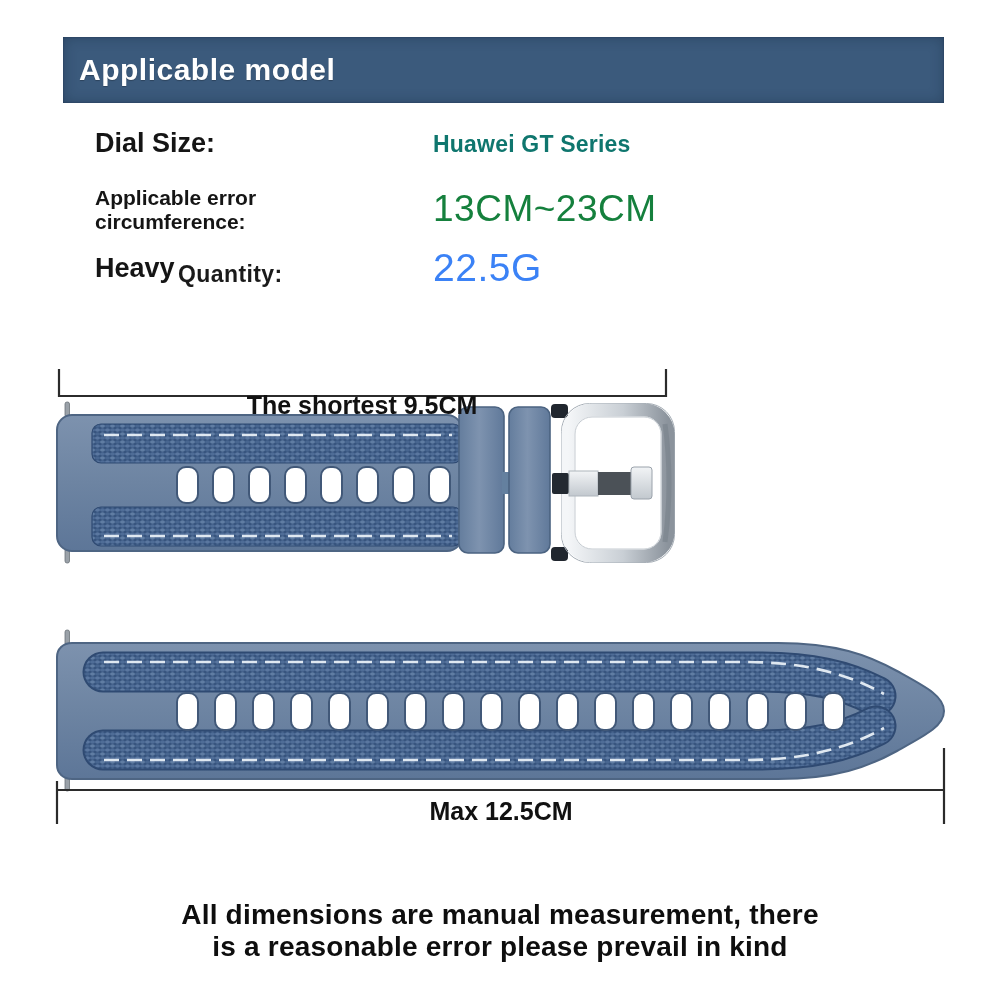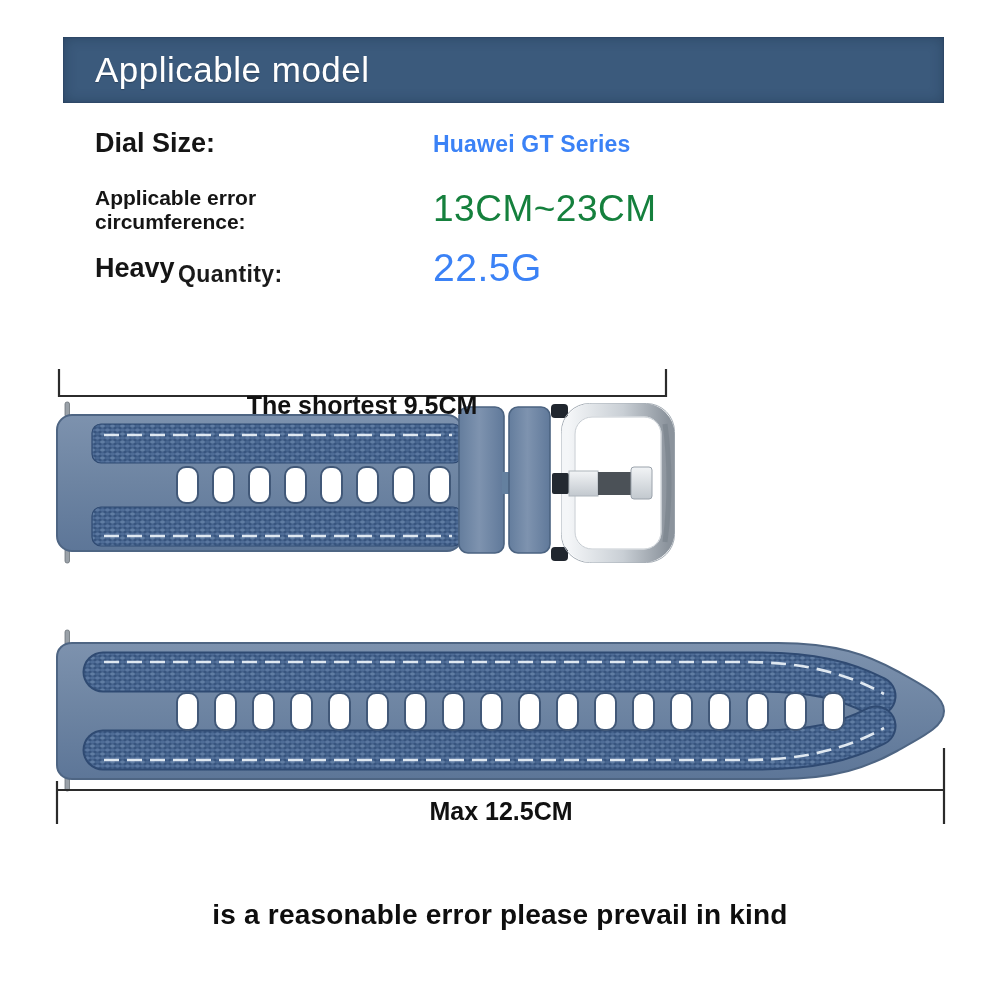--- a/index.html
+++ b/index.html
@@ -7,26 +7,26 @@
     position:relative;width:1000px;height:1000px;background:#ffffff;
     font-family:"Liberation Sans","DejaVu Sans",sans-serif;color:#1a1a1a;overflow:hidden;
   }
   .abs{position:absolute;}
   .banner{
     left:63px;top:37px;width:881px;height:66px;background:#3b5a7c;
     box-shadow:inset 0 0 14px rgba(10,25,45,.30), inset 0 0 2px rgba(10,25,45,.45);
     display:flex;align-items:center;
   }
   .banner-title{
-    color:#ffffff;font-size:35px;font-weight:normal;letter-spacing:.5px;padding-left:32px;
+    color:#ffffff;font-size:30px;font-weight:bold;letter-spacing:.5px;padding-left:16px;
     text-shadow:0 1px 1px rgba(0,0,0,.25);
   }
   .spec-label{font-weight:bold;color:#151515;}
   .lbl1{left:95px;top:128px;font-size:27px;}
-  .val1{left:433px;top:131px;font-size:23px;font-weight:bold;color:#3b82f6;letter-spacing:.2px;}
+  .val1{left:433px;top:131px;font-size:23px;font-weight:bold;color:#0f766e;letter-spacing:.2px;}
   .lbl2{left:95px;top:186px;width:180px;font-size:21px;line-height:1.12;}
   .val2{left:433px;top:188px;font-size:37px;font-weight:normal;color:#15803d;letter-spacing:.5px;}
   .lbl3{left:95px;top:253px;font-size:27px;}
   .sub3{left:178px;top:261px;font-size:23px;font-weight:bold;letter-spacing:.4px;}
   .val3{left:433px;top:246px;font-size:39px;font-weight:normal;color:#3b82f6;letter-spacing:.5px;}
   .dim-label{font-weight:bold;color:#111;text-align:center;}
   .dim-short{left:57px;top:350px;width:610px;font-size:25px;margin-top:41px;}
   .dim-max{left:57px;top:797px;width:888px;font-size:25px;}
   .footer{
     left:0;top:899px;width:1000px;text-align:center;font-size:28px;font-weight:bold;
@@ -173,16 +173,17 @@
   <div class="abs val2">13CM~23CM</div>
 
   <div class="abs spec-label lbl3">Heavy</div>
   <div class="abs sub3">Quantity:</div>
   <div class="abs val3">22.5G</div>
 
   <div class="abs dim-label dim-short">The shortest 9.5CM</div>
   <div class="abs dim-label dim-max">Max 12.5CM</div>
 
   <div class="abs footer">
+    <div>All dimensions are manual measurement, there</div>
     <div>is a reasonable error please prevail in kind</div>
   </div>
 
 </div>
 
 </body></html>

